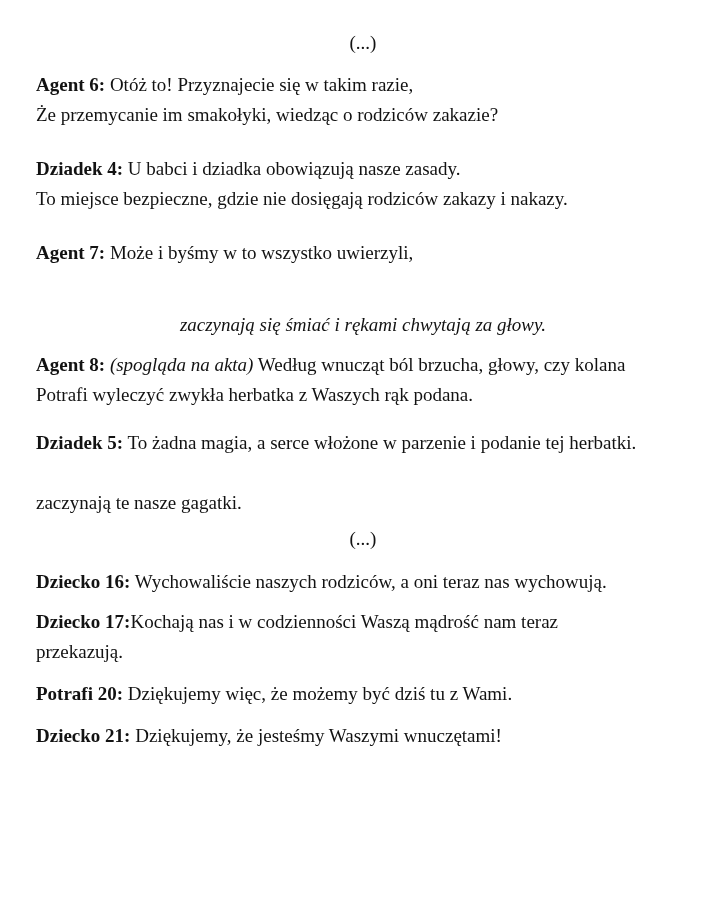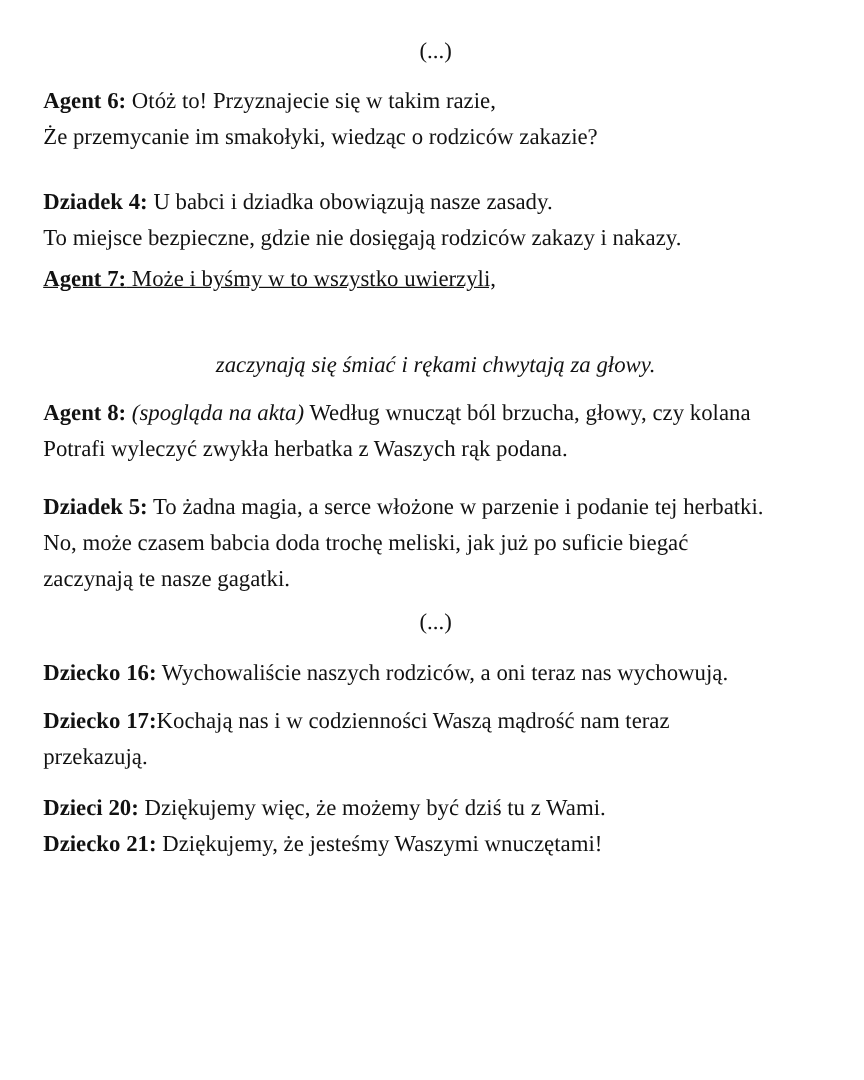--- a/index.html
+++ b/index.html
@@ -29,56 +29,56 @@
   }
   .speaker {
     font-weight: bold;
   }
   .note {
     font-style: italic;
   }
   
   .b1  { margin-top: 12px; }
   .b2  { margin-top: 24px; }
-  .b3  { margin-top: 4px; text-decoration: underline; }
+  .b3  { margin-top: 24px; }
   .b4  { margin-top: 12px; }
   .b5  { margin-top: 10px; }
   .b6  { margin-top: 18px; }
   .b7  { margin-top: 6px;  }
   .b8  { margin-top: 13px;  }
   .b9  { margin-top: 10px; }
   .b10 { margin-top: 9px;  }
   .b11 { margin-top: 10px; }
   .b12 { margin-top: 12px; }
-  .b13 { }
+  .b13 { margin-top: 12px; }
 </style>
 </head>
 <body>
 
 <div class="page">
 
   <p class="ellipsis"><span>(...)</span></p>
 
   <p class="b1"><span class="speaker">Agent 6:</span><span> Otóż to! Przyznajecie się w takim razie,</span><br><span>Że przemycanie im smakołyki, wiedząc o rodziców zakazie?</span></p>
 
   <p class="b2"><span class="speaker">Dziadek 4:</span><span> U babci i dziadka obowiązują nasze zasady.</span><br><span>To miejsce bezpieczne, gdzie nie dosięgają rodziców zakazy i nakazy.</span></p>
 
   <p class="b3"><span class="speaker">Agent 7:</span><span> Może i byśmy w to wszystko uwierzyli,</span><br></p>
 
   <p class="stage b4"><br><span>zaczynają się śmiać i rękami chwytają za głowy.</span></p>
 
   <p class="b5"><span class="speaker">Agent 8:</span><span class="note"> (spogląda na akta)</span><span> Według wnucząt ból brzucha, głowy, czy kolana</span><br><span>Potrafi wyleczyć zwykła herbatka z Waszych rąk podana.</span></p>
 
-  <p class="b6"><span class="speaker">Dziadek 5:</span><span> To żadna magia, a serce włożone w parzenie i podanie tej herbatki.</span><br><span>No, może czasem babcia doda trochę meliski, jak już po suficie biegać</span><br><span>zaczynają te nasze gagatki.</span></p>
+  <p class="b6"><span class="speaker">Dziadek 5:</span><span> To żadna magia, a serce włożone w parzenie i podanie tej herbatki.</span><br><br><span>zaczynają te nasze gagatki.</span></p>
 
   <p class="ellipsis b7"><span>(...)</span></p>
 
   <p class="b8"><span class="speaker">Dziecko 16:</span><span> Wychowaliście naszych rodziców, a oni teraz nas wychowują.</span></p>
 
   <p class="b9"><span class="speaker">Dziecko 17:</span><span>Kochają nas i w codzienności Waszą mądrość nam teraz</span><br><span>przekazują.</span></p>
 
 
 
-  <p class="b12"><span class="speaker">Dzieci 20:</span><span> Dziękujemy więc, że możemy być dziś tu z Wami.</span></p>
+  <p class="b12"><span class="speaker">Potrafi 20:</span><span> Dziękujemy więc, że możemy być dziś tu z Wami.</span></p>
 
   <p class="b13"><span class="speaker">Dziecko 21:</span><span> Dziękujemy, że jesteśmy Waszymi wnuczętami!</span></p>
 
 </div>
 
 </body></html>

